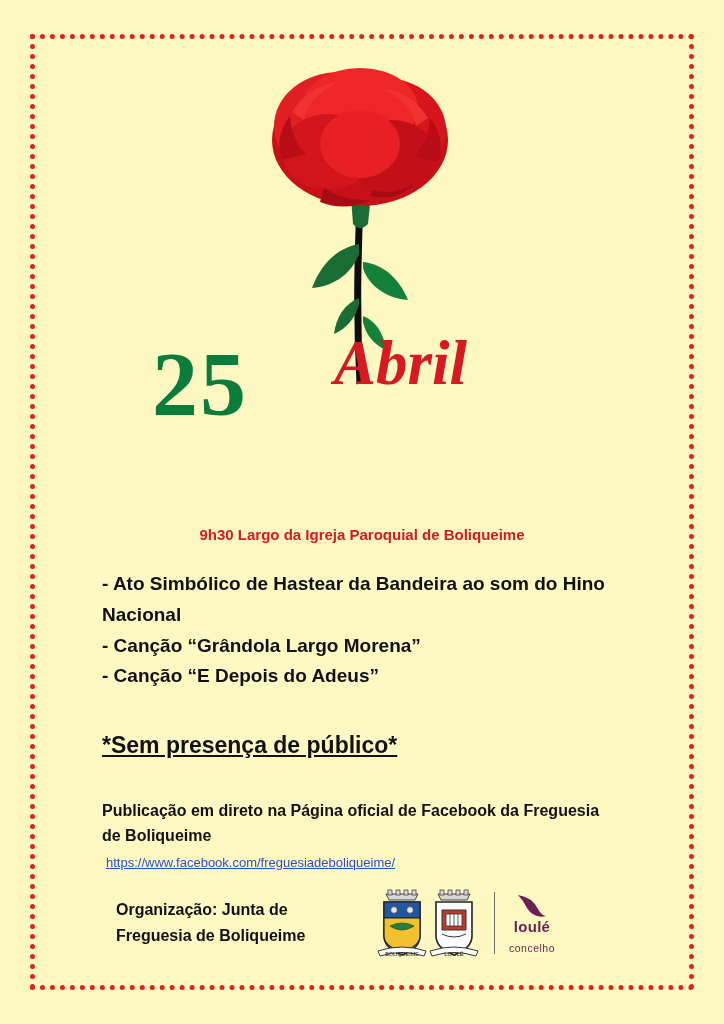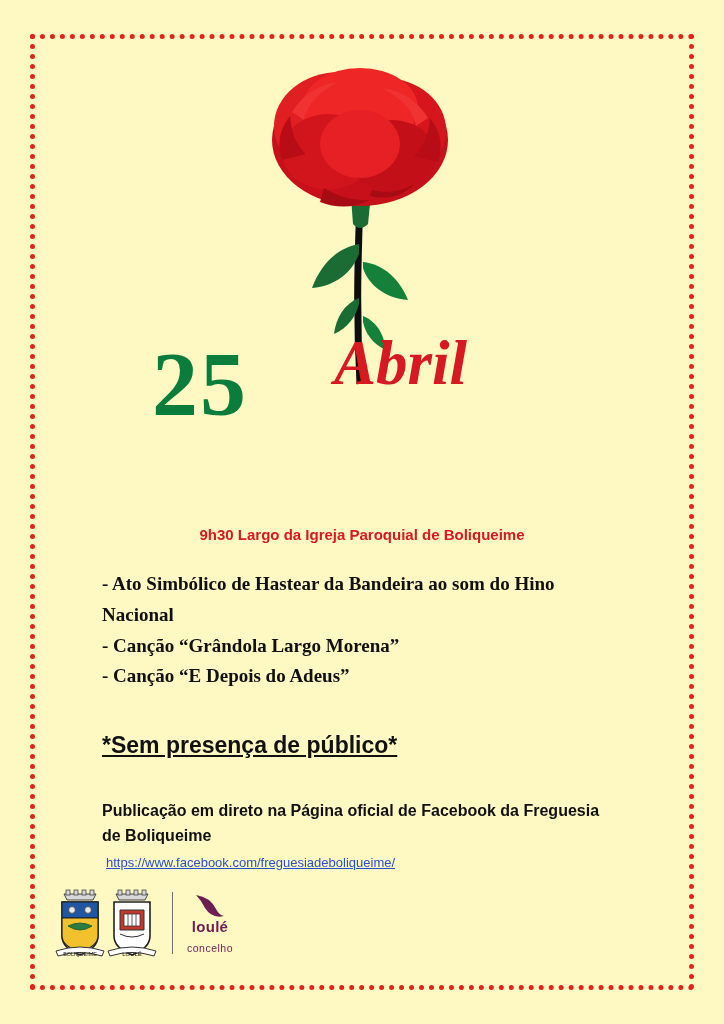--- a/index.html
+++ b/index.html
@@ -91,21 +91,20 @@
     font-weight: bold;
     color: #d71920;
   }
   .program {
     margin-top: 26px;
     padding-left: 58px;
     font-size: 19px;
     font-weight: bold;
     color: #111;
     line-height: 1.62;
-    font-family: Liberation Serif, serif;
   }
   .program .line {
     display: block;
   }
   .no-public {
     margin-top: 40px;
     padding-left: 58px;
     font-size: 23px;
     font-weight: bold;
     text-decoration: underline;
@@ -243,20 +242,24 @@
     <div class="no-public">*Sem presença de público*</div>
 
     <div class="broadcast">
       <span class="line">Publicação em direto na Página oficial de Facebook da</span>
       <span class="line">Freguesia de Boliqueime</span>
     </div>
     <a class="fb-link" href="#">https://www.facebook.com/freguesiadeboliqueime/</a>
 
     
     <div class="footer">
+      <div class="org">
+        <div>Organização: Junta de</div>
+        <div>Freguesia de Boliqueime</div>
+      </div>
 
       <div class="logos">
 
         <svg class="crest" viewBox="0 0 52 70">
           <path d="M8 14 h36 v34 q0 12 -18 19 q-18 -7 -18 -19 z" fill="#ffffff" stroke="#222" stroke-width="1.6"></path>
           <rect x="8" y="14" width="36" height="16" fill="#1f57a5" stroke="#222" stroke-width="1.2"></rect>
           <path d="M8 30 h36 v18 q0 10 -18 16 q-18 -6 -18 -16 z" fill="#f2c12e" stroke="#222" stroke-width="1.2"></path>
           <circle cx="18" cy="22" r="3.4" fill="#e8e8e8" stroke="#333" stroke-width=".8"></circle>
           <circle cx="34" cy="22" r="3.4" fill="#e8e8e8" stroke="#333" stroke-width=".8"></circle>
           <path d="M14 38 q12 -6 24 0 q-12 8 -24 0 z" fill="#2a7d3f" stroke="#1d5c2d" stroke-width=".8"></path>

